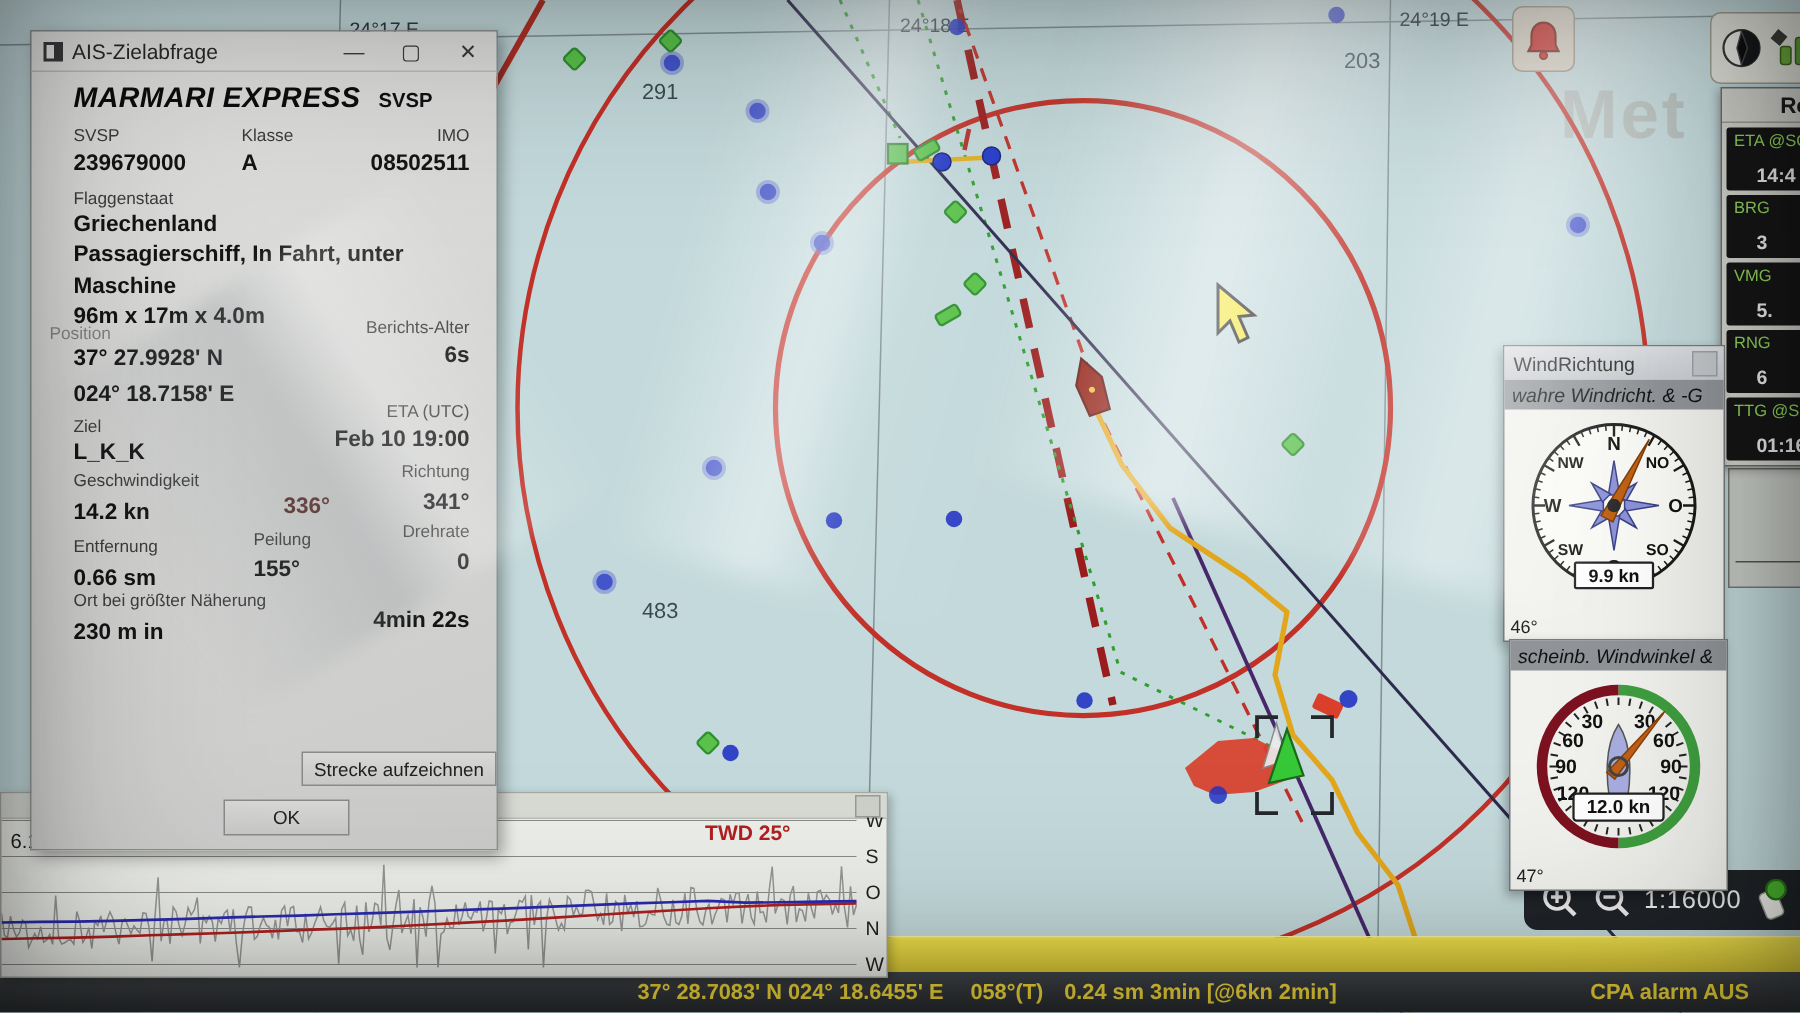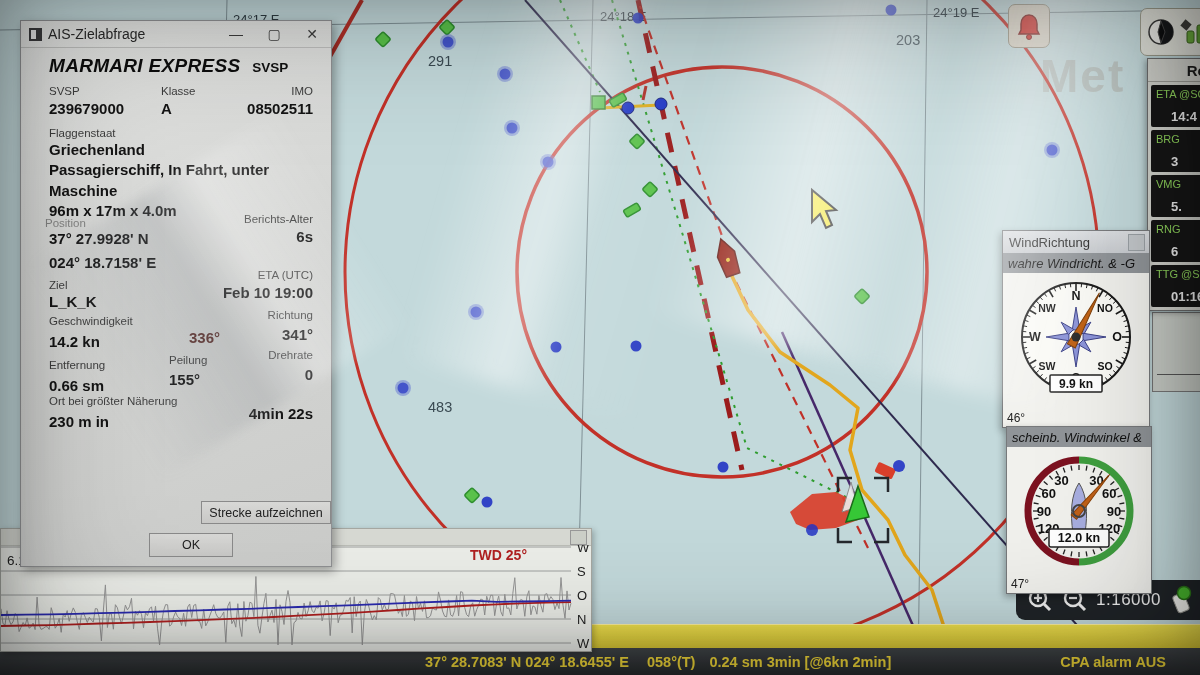--- a/index.html
+++ b/index.html
@@ -215,21 +215,21 @@
   <span class="lbl" style="left:140px;top:64px">Klasse</span>
   <span class="lbl rgt" style="top:64px">IMO</span>
   <span class="val" style="left:28px;top:79px">239679000</span>
   <span class="val" style="left:140px;top:79px">A</span>
   <span class="val rgt" style="top:79px">08502511</span>
   <span class="lbl" style="left:28px;top:106px">Flaggenstaat</span>
   <span class="val" style="left:28px;top:120px">Griechenland</span>
   <span class="val" style="left:28px;top:140px">Passagierschiff, In Fahrt, unter</span>
   <span class="val" style="left:28px;top:161px">Maschine</span>
   <span class="val" style="left:28px;top:181px">96m x 17m x 4.0m</span>
-  <span class="lbl" style="left:24px;top:196px;opacity:.55">Position</span>
+  <span class="lbl" style="left:12px;top:196px;opacity:.55">Position</span>
   <span class="val" style="left:28px;top:209px">37° 27.9928' N</span>
   <span class="val" style="left:28px;top:233px">024° 18.7158' E</span>
   <span class="lbl rgt" style="top:192px">Berichts-Alter</span>
   <span class="val rgt" style="top:207px">6s</span>
   <span class="lbl" style="left:28px;top:258px">Ziel</span>
   <span class="val" style="left:28px;top:272px">L_K_K</span>
   <span class="lbl rgt" style="top:248px">ETA (UTC)</span>
   <span class="val rgt" style="top:263px">Feb 10 19:00</span>
   <span class="lbl" style="left:28px;top:294px">Geschwindigkeit</span>
   <span class="val" style="left:28px;top:312px">14.2 kn</span>

